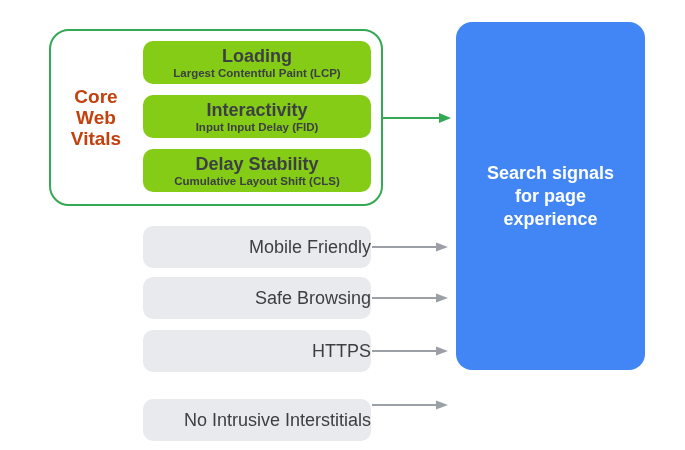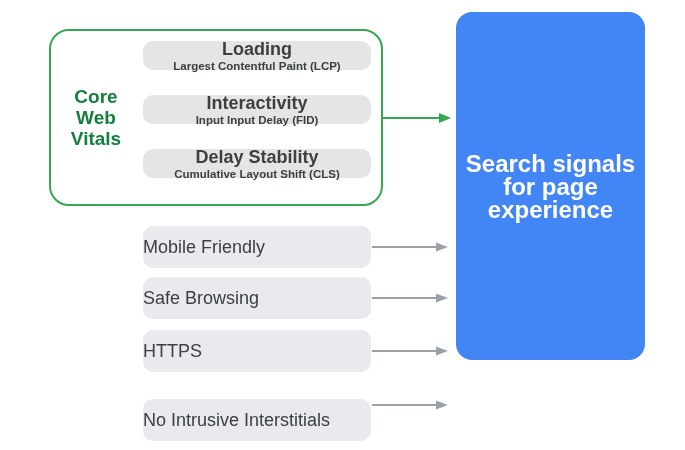--- a/index.html
+++ b/index.html
@@ -25,28 +25,28 @@
     box-sizing: border-box;
     background: #ffffff;
   }
   .cwv-label {
     position: absolute;
     left: 49px; top: 29px;
     width: 94px; height: 177px;
     display: flex; flex-direction: column;
     align-items: center; justify-content: center;
     text-align: left;
-    color: #15803d;
+    color: #c2410c;
     font-size: 19px; font-weight: 700; line-height: 21px;
   }
   .vital-item {
     position: absolute;
     left: 143px;
-    width: 228px; height: 29px;
-    background: #e5e5e5;
+    width: 228px; height: 43px;
+    background: #84cc16;
     border-radius: 10px;
     display: flex; flex-direction: column;
     align-items: center; justify-content: center;
     text-align: center;
   }
   .vital-item.v0 { top: 41px; }
   .vital-item.v1 { top: 95px; }
   .vital-item.v2 { top: 149px; }
   .vital-title {
     color: #3c4043;
@@ -56,40 +56,40 @@
     color: #3c4043;
     font-size: 11.5px; font-weight: 700; line-height: 14px;
   }
   
   .signal-box {
     position: absolute;
     left: 143px;
     width: 228px; height: 42px;
     background: #e9eaed;
     border-radius: 10px;
-    display: flex; align-items: center; justify-content: flex-start;
+    display: flex; align-items: center; justify-content: flex-end;
     color: #3c4043;
     font-size: 18px; font-weight: 500;
   }
   .signal-box.s0 { top: 226px; }
   .signal-box.s1 { top: 277px; }
   .signal-box.s2 { top: 330px; }
   .signal-box.s3 { top: 384px; margin-top: 15px; }
   
   .result-box {
     position: absolute;
-    left: 456px; top: 12px;
+    left: 456px; top: 22px;
     width: 189px; height: 348px;
     background: #4285f4;
     border-radius: 16px;
     display: flex; flex-direction: column;
     align-items: center; justify-content: center;
     text-align: center;
     color: #ffffff;
-    font-size: 24px; font-weight: 700; line-height: 23px;
+    font-size: 18px; font-weight: 700; line-height: 23px;
   }
   
   .arrow { position: absolute; display: block; }
   .arrow-green { left: 383px; top: 112px; }
   .arrow-g0 { left: 372px; top: 241px; }
   .arrow-g1 { left: 372px; top: 292px; }
   .arrow-g2 { left: 372px; top: 345px; }
   .arrow-g3 { left: 372px; top: 399px; }
 </style>
 </head>

